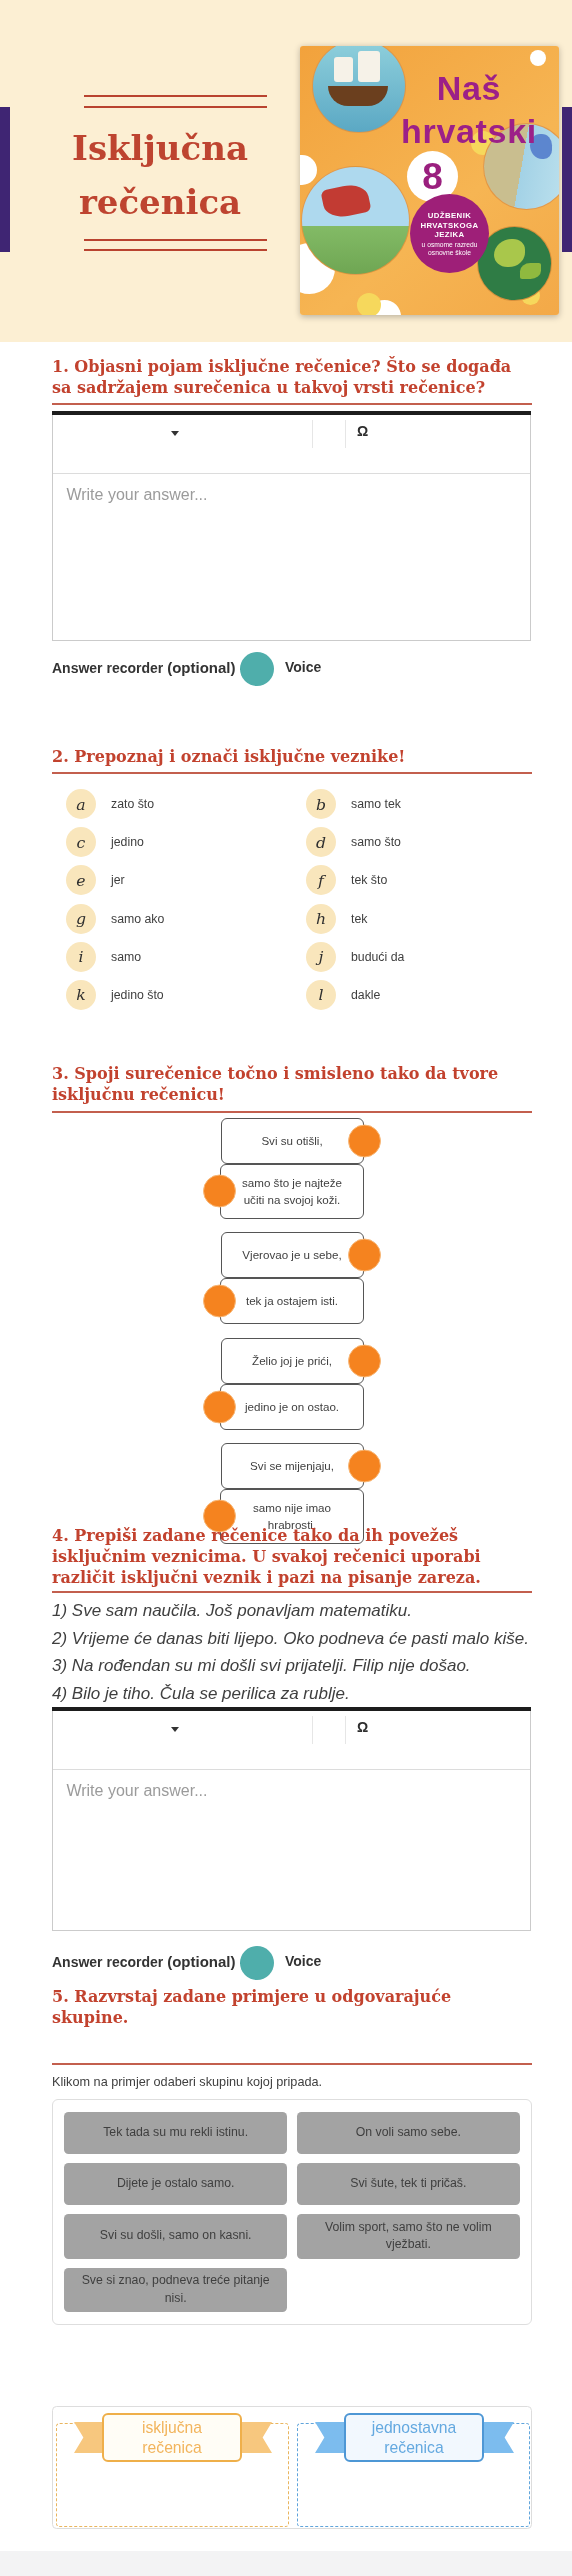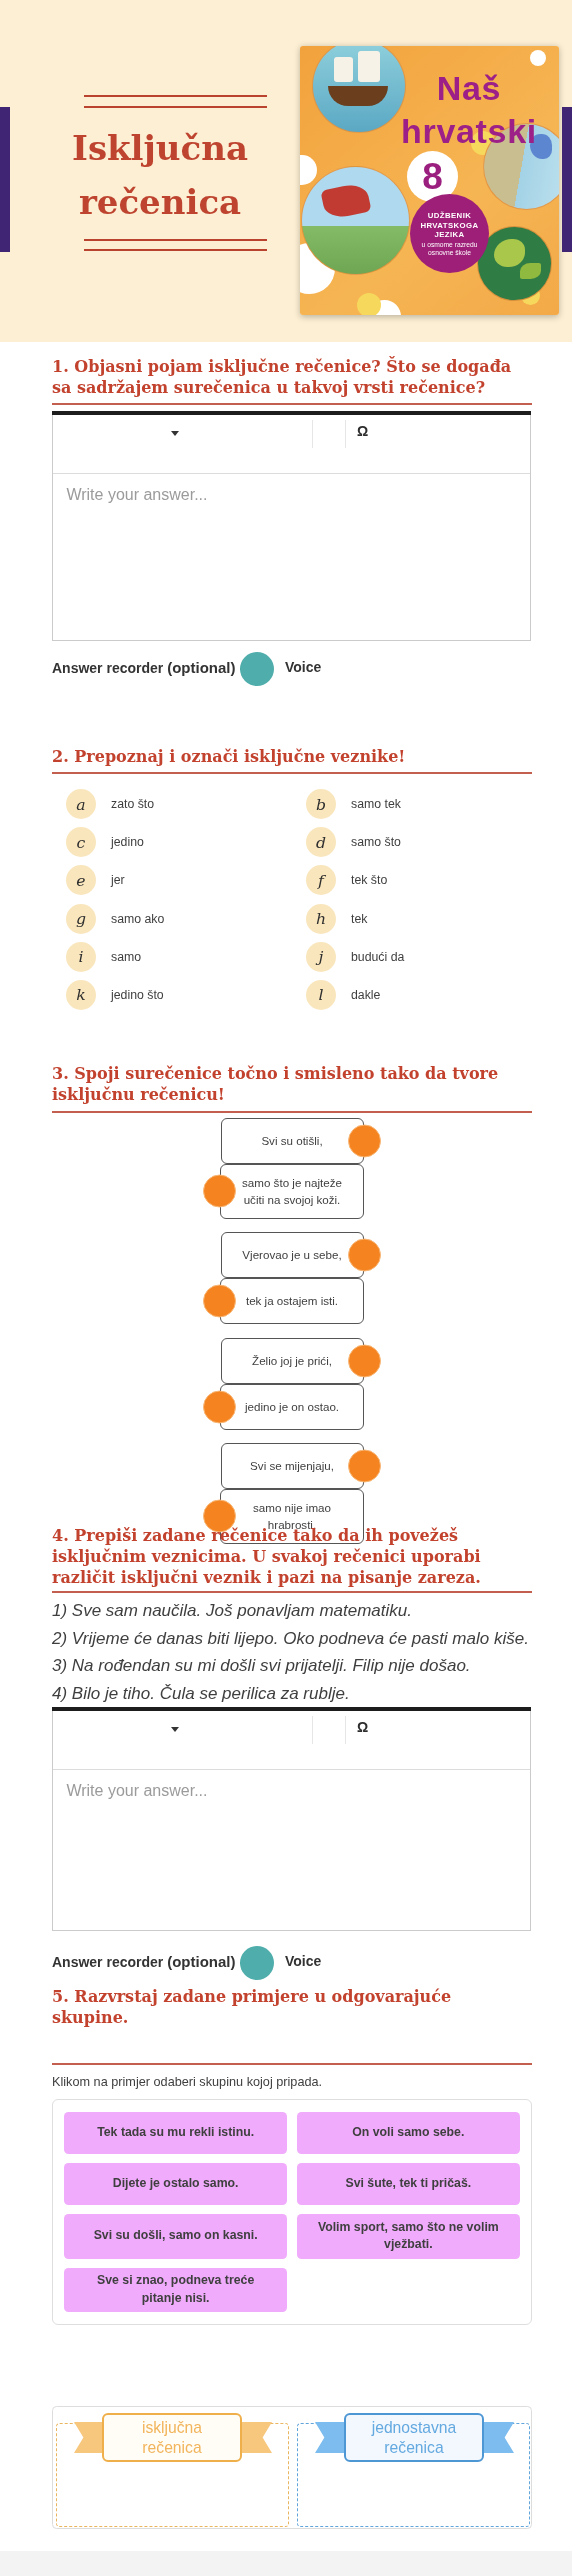--- a/index.html
+++ b/index.html
@@ -95,23 +95,23 @@
 
   
   .q4-sentences{position:absolute;left:52px;width:480px;font-style:italic;font-size:17px;color:#3F3F3F;}
   .q4-sentences p{margin:0 0 11.2px 0;line-height:16.4px;}
 
   
   .q5-instr{position:absolute;left:52px;width:480px;font-size:12.7px;color:#3F3F3F;}
   .q5-card{position:absolute;left:52px;top:2099px;width:480px;box-sizing:border-box;
      background:#fff;border:0.7px solid #DEDEDE;border-radius:6px;padding:12px 11.2px;
      display:grid;grid-template-columns:1fr 1fr;gap:9px 9.7px;}
-  .chip{background:#f0abfc;border-radius:4.5px;min-height:42px;box-sizing:border-box;
+  .chip{background:#a3a3a3;border-radius:4.5px;min-height:42px;box-sizing:border-box;
      display:flex;align-items:center;justify-content:center;text-align:center;
-     font-size:12.3px;color:#3F3F3F;padding:4.5px 15px;line-height:1.45;font-weight:bold;}
+     font-size:12.3px;color:#3F3F3F;padding:4.5px 15px;line-height:1.45;}
 
   
   .panel{position:absolute;left:52px;top:2406px;width:480px;height:123px;background:#fff;
      border:0.7px solid #DDDDDD;border-radius:4.5px;box-sizing:border-box;}
   .dropzone{position:absolute;top:16.4px;width:233px;height:104px;border-radius:3.7px;box-sizing:border-box;}
   .dz-orange{left:3px;border:1.5px dashed #E9B55E;}
   .dz-blue{left:244px;border:1.5px dashed #5FA4DB;}
   .wing{position:absolute;top:15px;width:36px;height:31px;}
   .wing-l{clip-path:polygon(0 0,100% 0,100% 100%,0 100%,26% 50%);}
   .wing-r{clip-path:polygon(0 0,100% 0,74% 50%,100% 100%,0 100%);}

